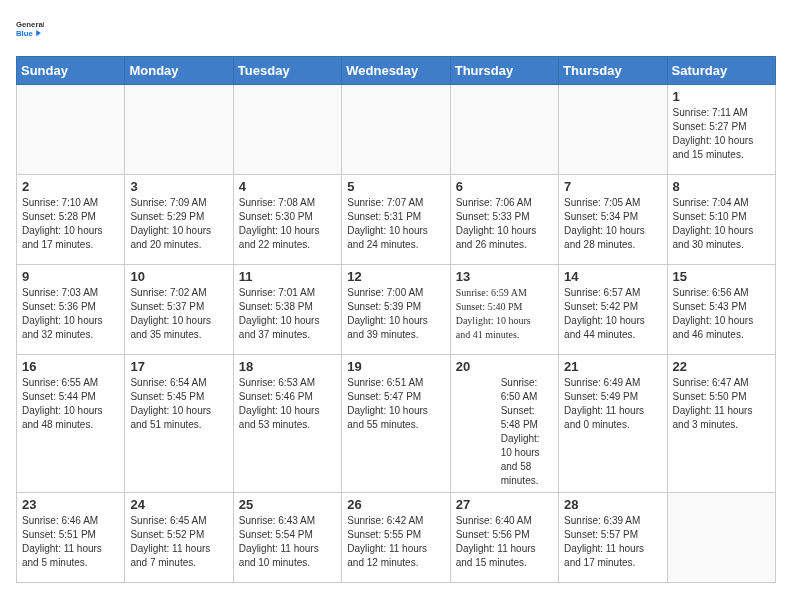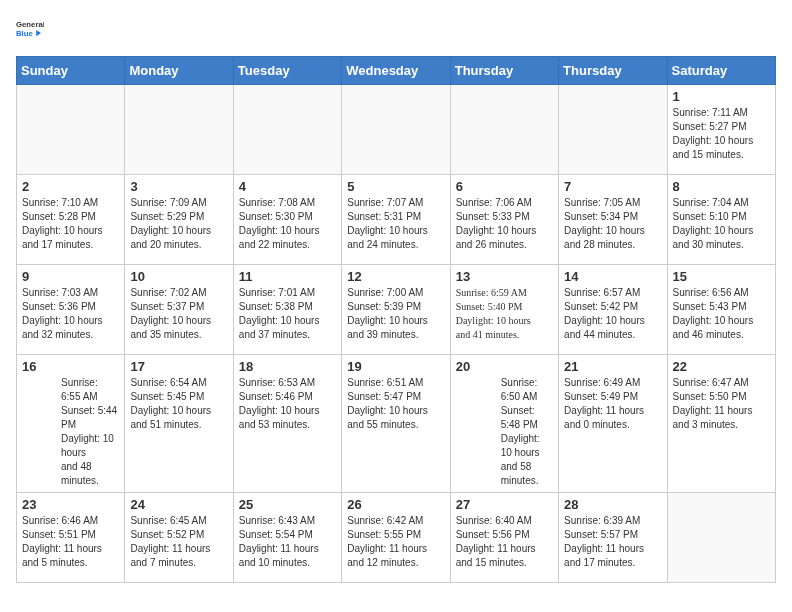--- a/index.html
+++ b/index.html
@@ -220,21 +220,21 @@
           <span class="day-number">15</span>
           <div class="day-info" style="white-space: pre-line;">Sunrise: 6:56 AM
 Sunset: 5:43 PM
 Daylight: 10 hours
 and 46 minutes.</div>
         </td>
       </tr>
       <tr>
         <td>
           <span class="day-number">16</span>
-          <div class="day-info" style="white-space: pre-line; margin-left: 39px;">Sunrise: 6:55 AM
+          <div class="day-info" style="white-space: pre-line;">Sunrise: 6:55 AM
 Sunset: 5:44 PM
 Daylight: 10 hours
 and 48 minutes.</div>
         </td>
         <td>
           <span class="day-number">17</span>
           <div class="day-info" style="white-space: pre-line;">Sunrise: 6:54 AM
 Sunset: 5:45 PM
 Daylight: 10 hours
 and 51 minutes.</div>

